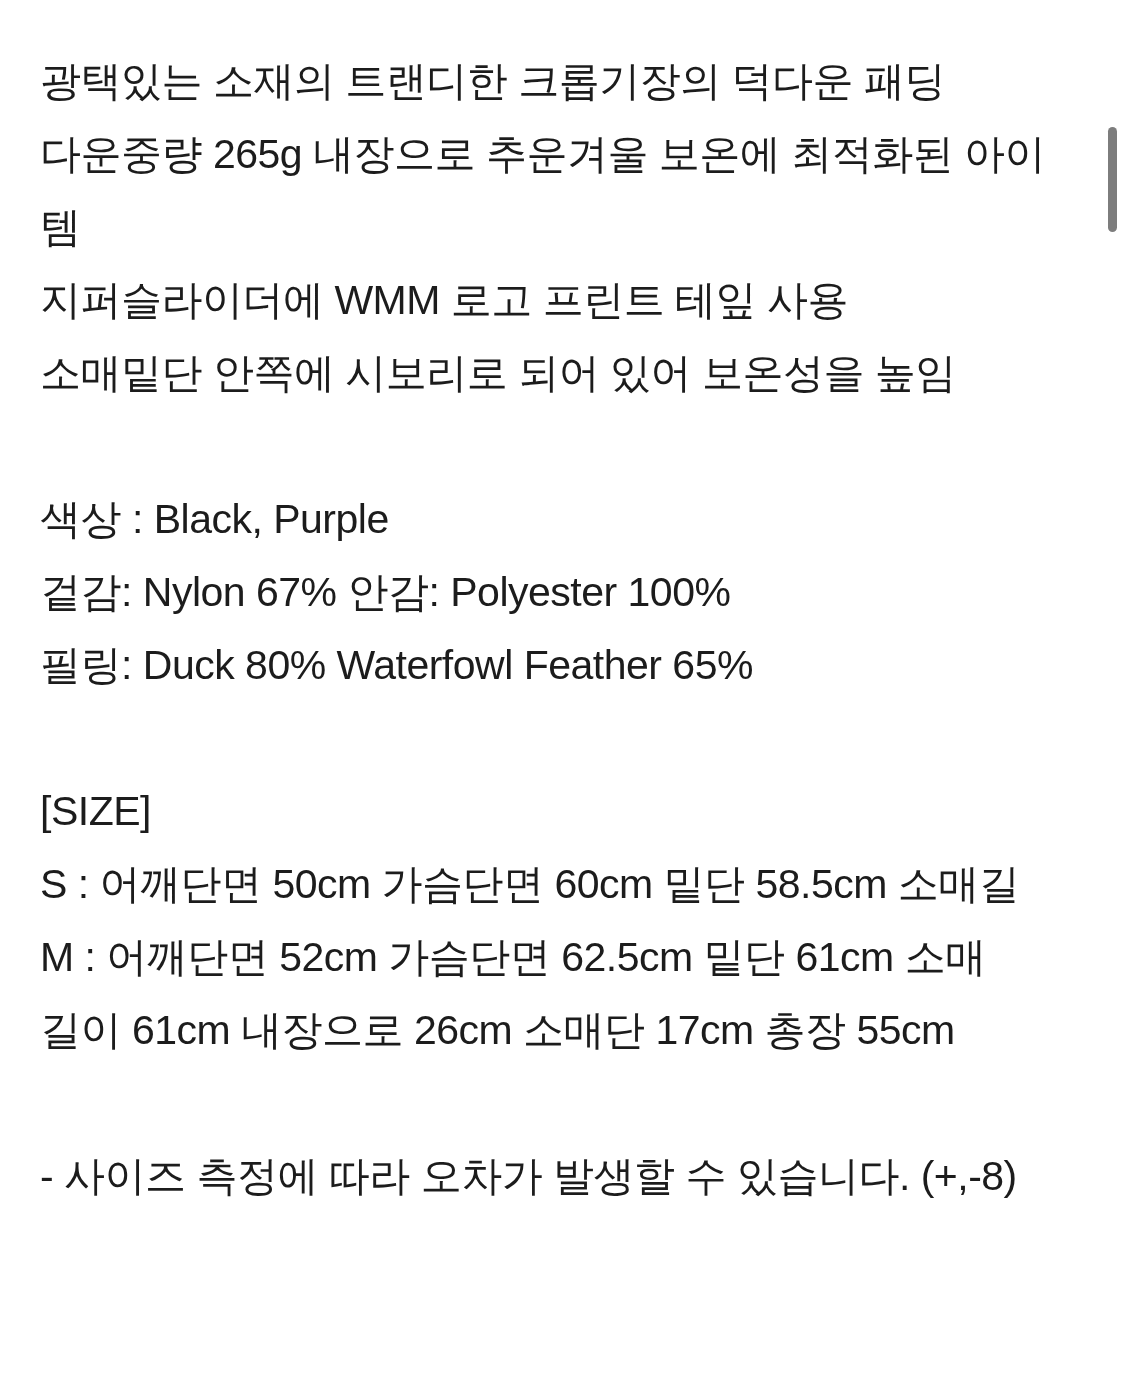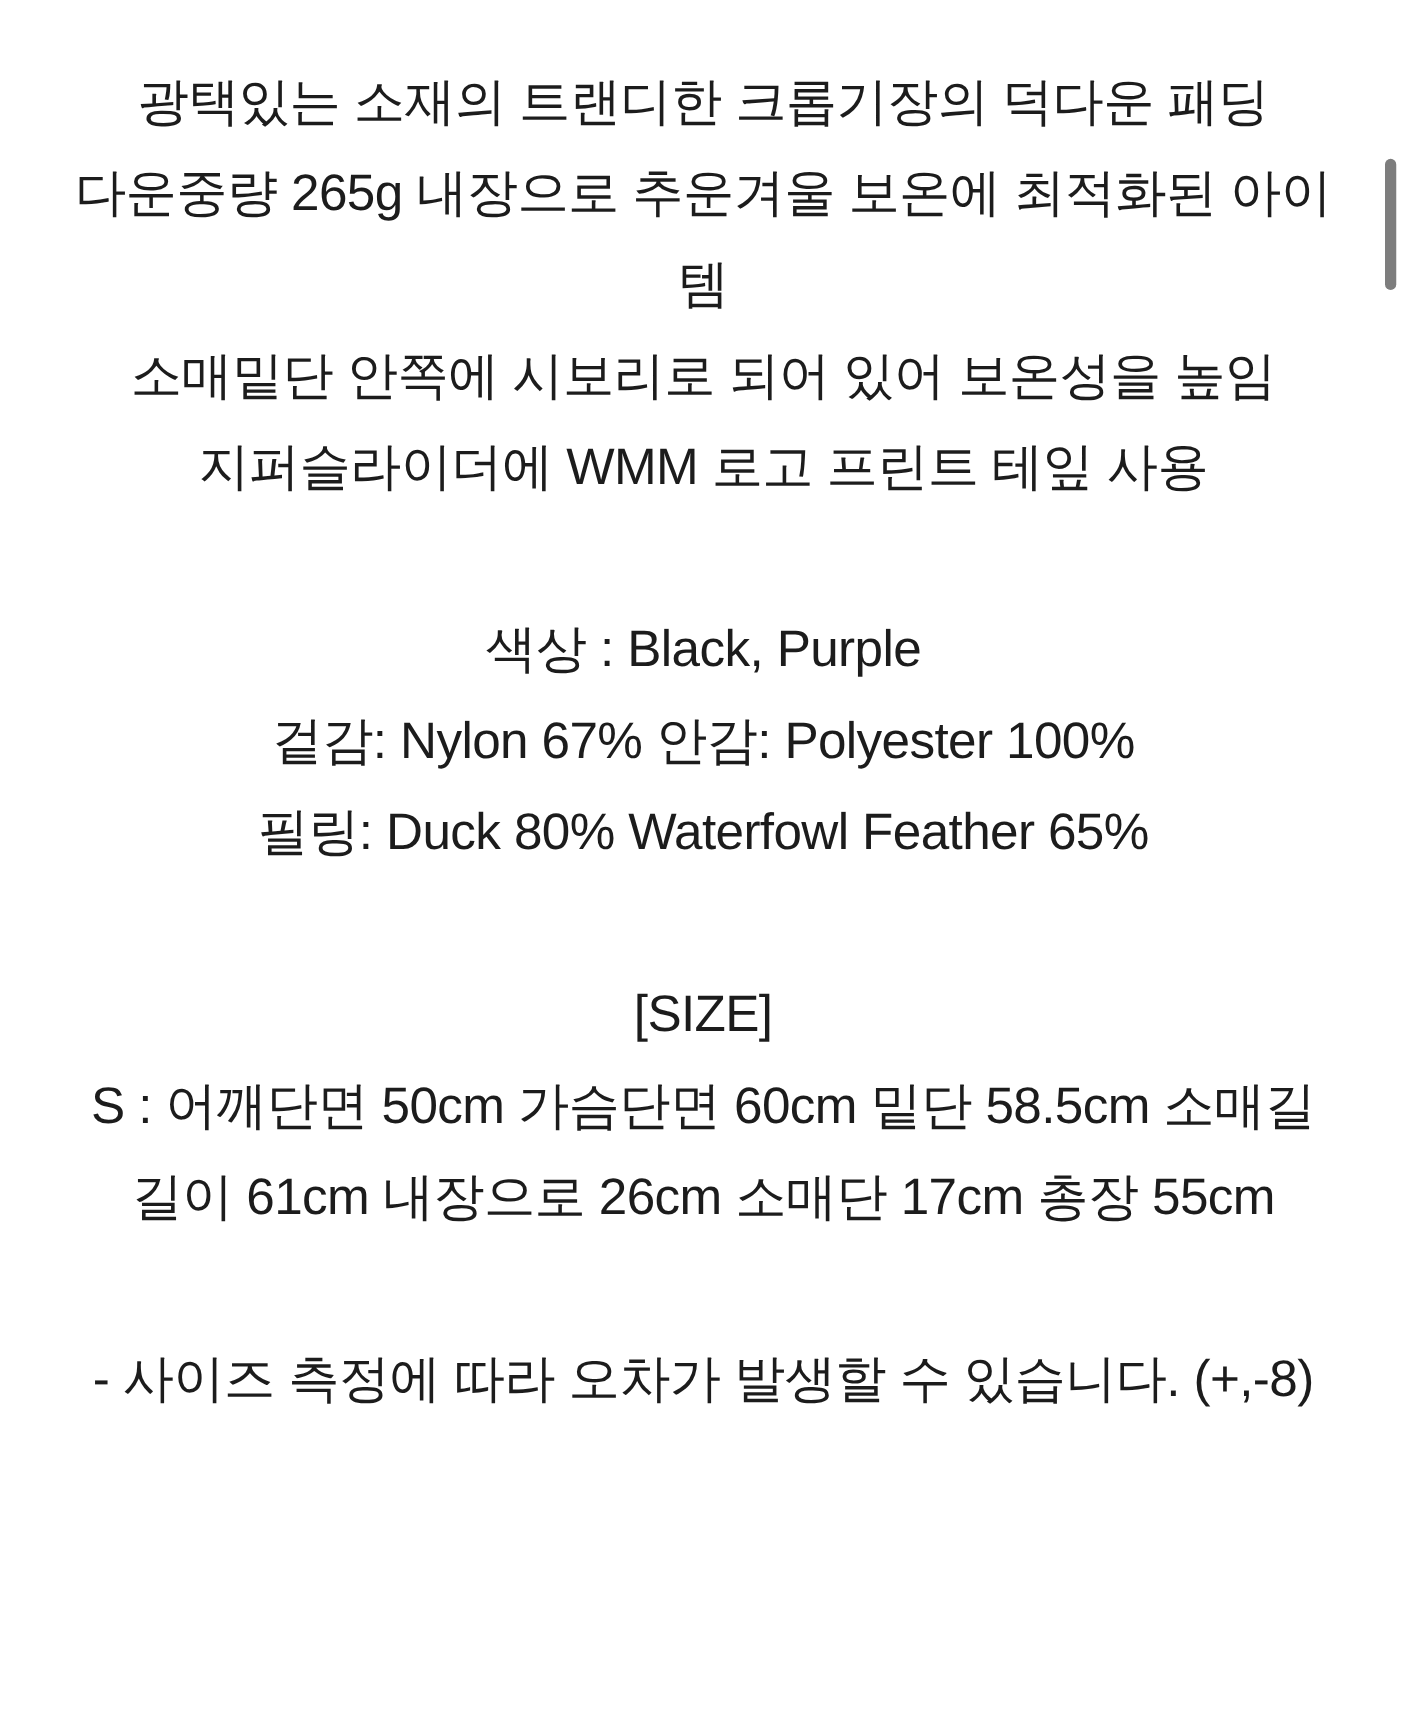--- a/index.html
+++ b/index.html
@@ -12,21 +12,21 @@
     height: 1385px;
     position: relative;
     overflow: hidden;
     font-family: "Liberation Sans", "DejaVu Sans", sans-serif;
   }
   .content {
     position: absolute;
     top: 45px;
     left: 40px;
     right: 40px;
-    text-align: center;
+    text-align: left;
     color: #1c1c1c;
     font-size: 41px;
     letter-spacing: -0.5px;
   }
   .line {
     line-height: 73px;
     min-height: 73px;
     white-space: nowrap;
   }
   .spacer {
@@ -51,37 +51,38 @@
 </style>
 </head>
 <body>
 
 <div class="content">
 
   <section>
     <div class="line">광택있는 소재의 트랜디한 크롭기장의 덕다운 패딩</div>
     <div class="line">다운중량 265g 내장으로 추운겨울 보온에 최적화된 아이</div>
     <div class="line">템</div>
+    <div class="line">지퍼슬라이더에 WMM 로고 프린트 테잎 사용</div>
     <div class="line">소매밑단 안쪽에 시보리로 되어 있어 보온성을 높임</div>
-    <div class="line">지퍼슬라이더에 WMM 로고 프린트 테잎 사용</div>
   </section>
 
   <div class="spacer"></div>
 
   <section>
     <div class="line">색상 : Black, Purple</div>
     <div class="line">겉감: Nylon 67% 안감: Polyester 100%</div>
     <div class="line">필링: Duck 80% Waterfowl Feather 65%</div>
   </section>
 
   <div class="spacer"></div>
 
   <section>
     <div class="line">[SIZE]</div>
     <div class="line">S : 어깨단면 50cm 가슴단면 60cm 밑단 58.5cm 소매길</div>
+    <div class="line">M : 어깨단면 52cm 가슴단면 62.5cm 밑단 61cm 소매</div>
     <div class="line">길이 61cm 내장으로 26cm 소매단 17cm 총장 55cm</div>
   </section>
 
   <div class="spacer"></div>
 
   <section>
     <div class="line">- 사이즈 측정에 따라 오차가 발생할 수 있습니다. (+,-8)</div>
   </section>
 
 </div>

